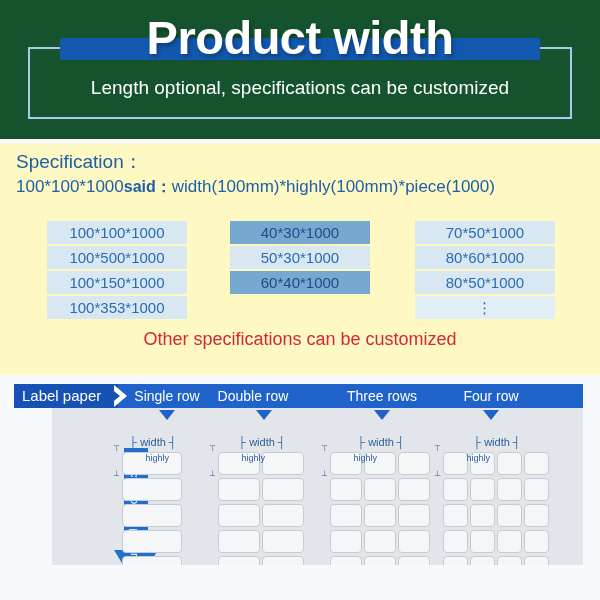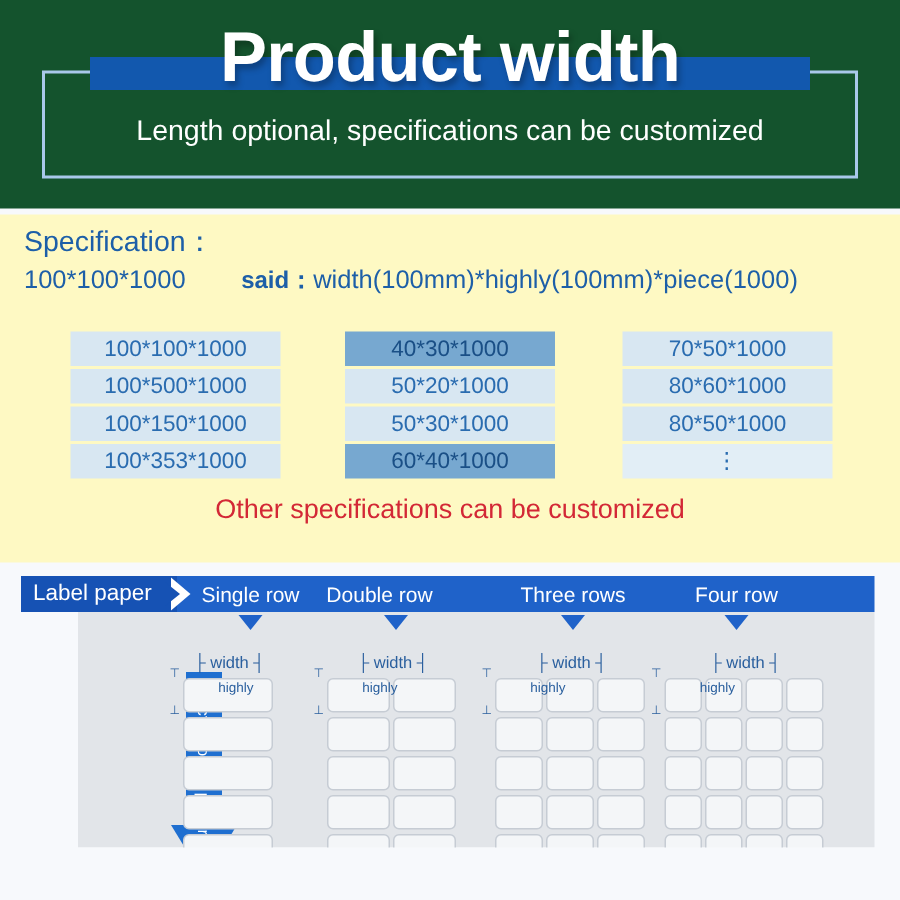--- a/index.html
+++ b/index.html
@@ -88,21 +88,20 @@
     position: absolute;
     left: 16px; top: 33px;
     color: #1d5fa8;
     font-size: 17px;
     line-height: 22px;
     white-space: nowrap;
   }
   .spec-line2 .bold {
     font-weight: bold;
     font-size: 16px;
-    margin-left: 37px;
   }
 
   .spec-table {
     position: absolute;
     left: 0; top: 78px;
     width: 600px;
     height: 103px;
   }
   .spec-col {
     position: absolute;
@@ -328,21 +327,20 @@
 
     <div class="spec-table">
       <div class="spec-col c1">
           <div class="spec-cell">100*100*1000</div>
           <div class="spec-cell">100*500*1000</div>
           <div class="spec-cell">100*150*1000</div>
           <div class="spec-cell">100*353*1000</div>
         </div>
       <div class="spec-col c2">
           <div class="spec-cell dark">40*30*1000</div>
-          <div class="spec-cell">50*20*1000</div>
           <div class="spec-cell">50*30*1000</div>
           <div class="spec-cell dark">60*40*1000</div>
         </div>
       <div class="spec-col c3">
           <div class="spec-cell">70*50*1000</div>
           <div class="spec-cell">80*60*1000</div>
           <div class="spec-cell">80*50*1000</div>
           <div class="spec-cell pale dots">⋮</div>
         </div>
     </div>

